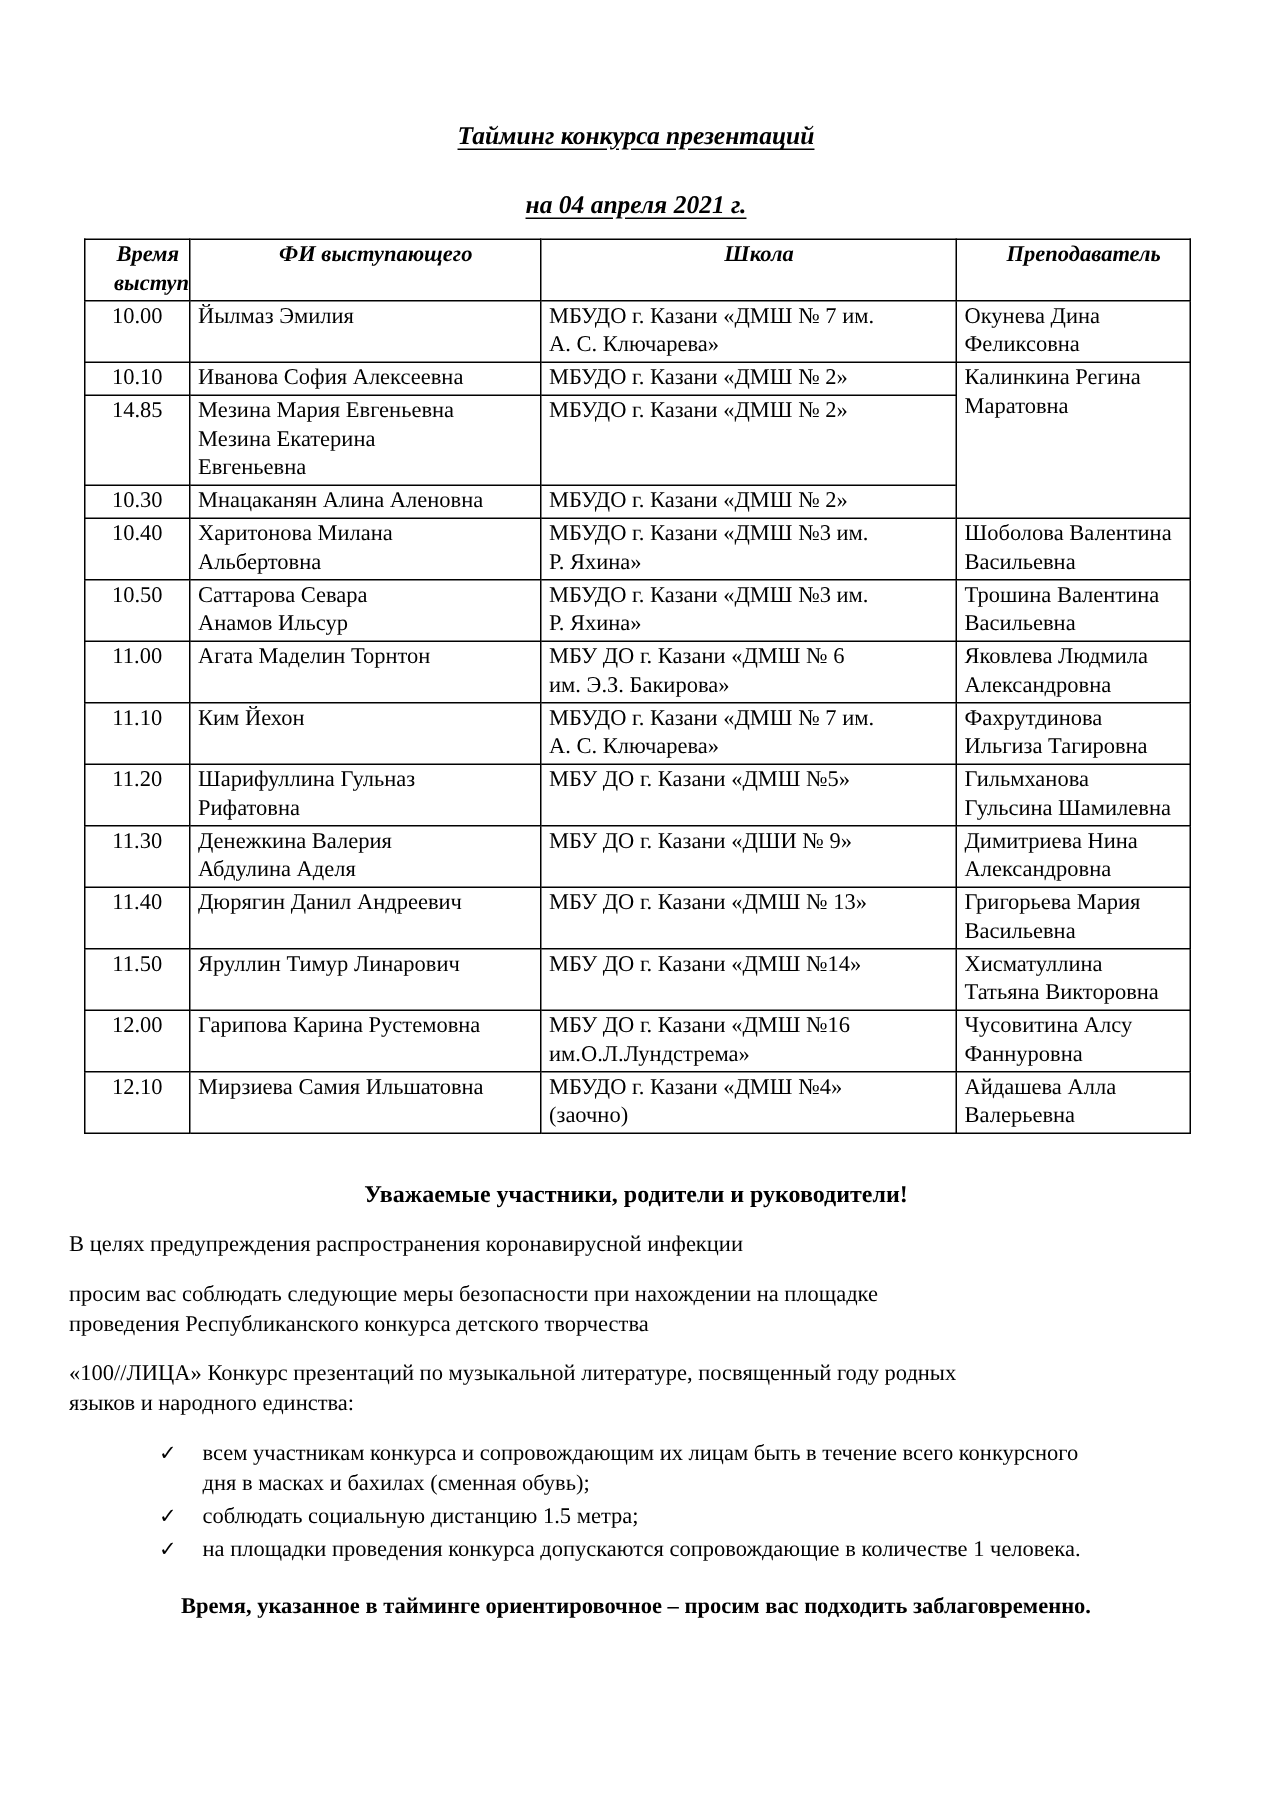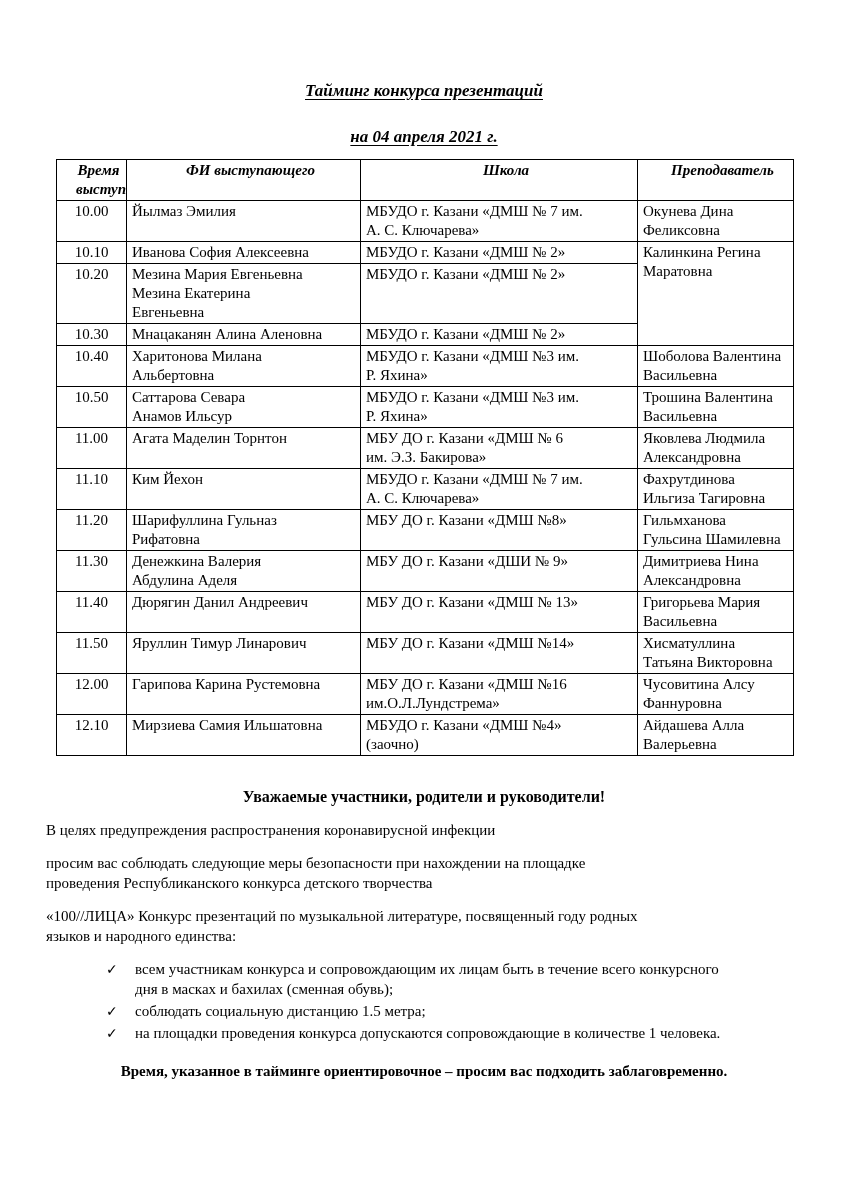--- a/index.html
+++ b/index.html
@@ -42,21 +42,21 @@
     overflow: hidden;
   }
   table.timing th {
     font-weight: bold;
     font-style: italic;
     text-align: center;
     padding-left: 19px;
   }
   td.cell-time { text-align: center; padding: 1px 2px; }
   td.cell-name { text-align: left; padding-left: 13px; }
-  td.cell-school { text-align: left; padding-left: 13px; border-radius: 18px; }
+  td.cell-school { text-align: left; padding-left: 13px; }
   td.cell-teacher { }
 
   .announce { padding: 0 46px; }
   .announce-heading {
     margin-top: 30px;
     text-align: center;
     font-weight: bold;
     font-size: 16px;
     line-height: 21px;
   }
@@ -132,21 +132,21 @@
 Феликсовна</td>
         </tr>
         <tr>
           <td class="cell-time">10.10</td>
           <td class="cell-name">Иванова София Алексеевна</td>
           <td class="cell-school">МБУДО г. Казани «ДМШ № 2»</td>
           <td class="cell-teacher" rowspan="3">Калинкина Регина
 Маратовна</td>
         </tr>
         <tr>
-          <td class="cell-time">10.20</td>
+          <td class="cell-time">14.85</td>
           <td class="cell-name">Мезина Мария Евгеньевна
 Мезина Екатерина
 Евгеньевна</td>
           <td class="cell-school">МБУДО г. Казани «ДМШ № 2»</td>
         </tr>
         <tr>
           <td class="cell-time">10.30</td>
           <td class="cell-name">Мнацаканян Алина Аленовна</td>
           <td class="cell-school">МБУДО г. Казани «ДМШ № 2»</td>
         </tr>
@@ -181,21 +181,21 @@
           <td class="cell-name">Ким Йехон</td>
           <td class="cell-school">МБУДО г. Казани «ДМШ № 7 им.
 А. С. Ключарева»</td>
           <td class="cell-teacher">Фахрутдинова
 Ильгиза Тагировна</td>
         </tr>
         <tr>
           <td class="cell-time">11.20</td>
           <td class="cell-name">Шарифуллина Гульназ
 Рифатовна</td>
-          <td class="cell-school">МБУ ДО г. Казани «ДМШ №8»</td>
+          <td class="cell-school">МБУ ДО г. Казани «ДМШ №5»</td>
           <td class="cell-teacher">Гильмханова
 Гульсина Шамилевна</td>
         </tr>
         <tr>
           <td class="cell-time">11.30</td>
           <td class="cell-name">Денежкина Валерия
 Абдулина Аделя</td>
           <td class="cell-school">МБУ ДО г. Казани «ДШИ № 9»</td>
           <td class="cell-teacher">Димитриева Нина
 Александровна</td>

